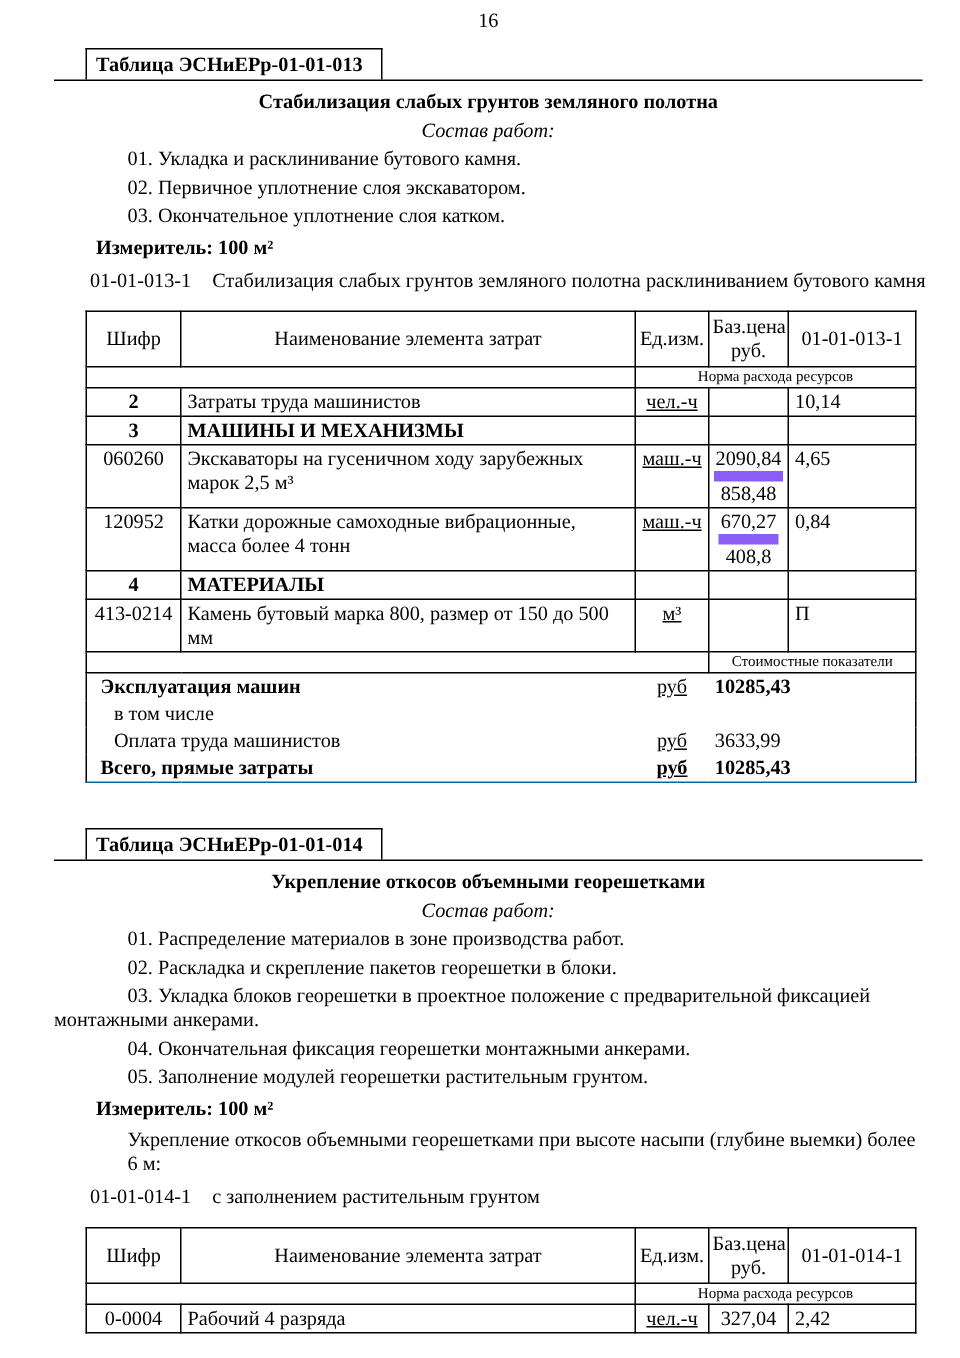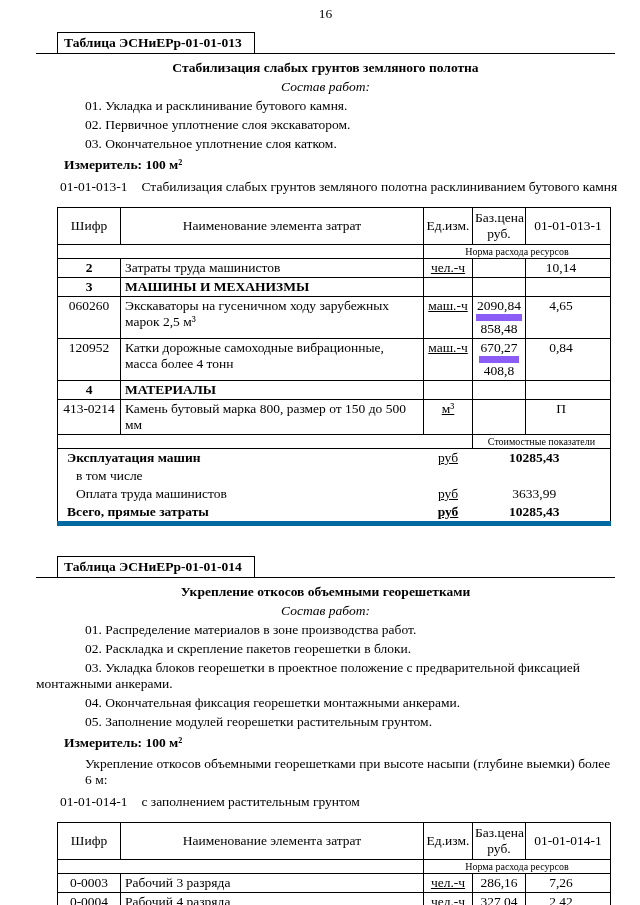--- a/index.html
+++ b/index.html
@@ -26,28 +26,28 @@
   .item-line { padding-left: 24px; margin-top: 6px; white-space: nowrap; }
   .item-code { margin-right: 14px; }
   .note { padding-left: 49px; margin-top: 5px; }
 
   table { border-collapse: collapse; width: 553px; margin: 12px 0 0 21px; font-size: 13.5px; table-layout: fixed; }
   th, td { border: 1px solid #000; padding: 1px 4px; vertical-align: top; }
   th { font-weight: normal; text-align: center; vertical-align: middle; height: 34px; padding: 1px 2px; }
   td.code { text-align: center; }
   td.unit { text-align: center; text-decoration: underline; }
   td.price { text-align: center; padding: 1px 1px; }
-  td.val { text-align: center; padding-right: 18px; }
+  td.val { text-align: left; padding-right: 18px; }
   tr.thin td { font-size: 10px; padding: 0 2px; text-align: center; height: 13px; vertical-align: middle; }
   .bold { font-weight: bold; }
 
   tr.cost td { border: none; }
   tr.cost td:first-child { border-left: 1px solid #000; }
   tr.cost td:last-child { border-right: 1px solid #000; }
-  tr.cost-last td { border-bottom: 5px solid #0369a1; }
+  tr.cost-last td { border-bottom: 1px solid #0369a1; }
   td.cost-name { padding-left: 9px; }
   td.cost-name.indent { padding-left: 18px; }
 
   .frac-top { display: inline-block; border-bottom: 7px solid #8b5cf6; padding: 0 1px; }
   .frac-bot { display: block; }
   .section-gap { height: 22px; }
 </style>
 </head>
 <body>
 
@@ -192,27 +192,20 @@
         <th>Наименование элемента затрат</th>
         <th>Ед.изм.</th>
         <th><span>Баз.цена</span><br><span>руб.</span></th>
         <th>01-01-014-1</th>
       </tr>
       <tr class="thin">
         <td colspan="2"></td>
         <td colspan="3">Норма расхода ресурсов</td>
       </tr>
       <tr>
-        <td class="code">0-0003</td>
-        <td>Рабочий 3 разряда</td>
-        <td class="unit">чел.-ч</td>
-        <td class="price">286,16</td>
-        <td class="val">7,26</td>
-      </tr>
-      <tr>
         <td class="code">0-0004</td>
         <td>Рабочий 4 разряда</td>
         <td class="unit">чел.-ч</td>
         <td class="price">327,04</td>
         <td class="val">2,42</td>
       </tr>
     </tbody>
       </table>
   </div>
 

